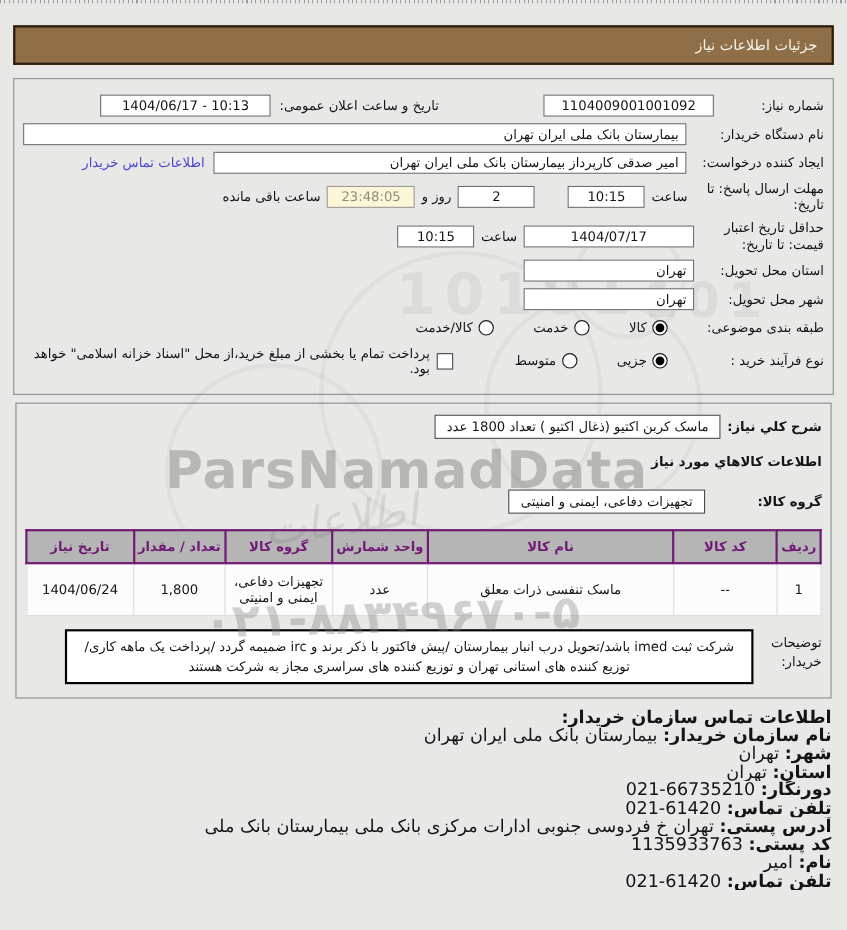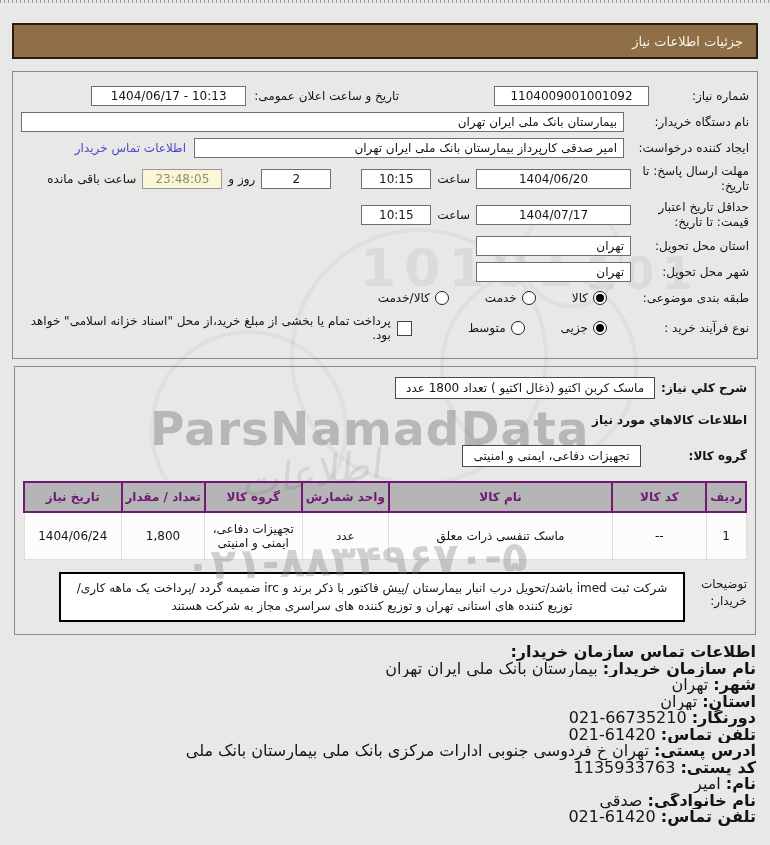--- a/index.html
+++ b/index.html
@@ -94,21 +94,20 @@
     </div>
 
     <div class="frow">
       <span class="lbl" style="width:125px">ایجاد کننده درخواست:</span>
       <div class="field w430">امیر صدقی کارپرداز بیمارستان بانک ملی ایران تهران</div>
       <span class="link">اطلاعات تماس خریدار</span>
     </div>
 
     <div class="frow">
       <span class="lbl2">مهلت ارسال پاسخ: تا تاریخ:</span>
-      <div class="field w150 center ltr">1404/06/20</div>
       <span class="mh6">ساعت</span>
       <div class="field w70 center ltr">10:15</div>
       <span class="gap30"></span>
       <div class="field w70 center ltr">2</div>
       <span class="mh6">روز و</span>
       <div class="field w80 center ltr yellow">23:48:05</div>
       <span class="mh6">ساعت باقی مانده</span>
     </div>
 
     <div class="frow">
@@ -233,22 +232,18 @@
     </div>
     <div class="line">
       <b>کد پستی:</b>
       <span class="ltr">1135933763</span>
     </div>
     <div class="line">
       <b>نام:</b>
       <span>امیر</span>
     </div>
     <div class="line">
-      <b>نام خانوادگی:</b>
-      <span>صدقی</span>
-    </div>
-    <div class="line">
       <b>تلفن تماس:</b>
       <span class="ltr">021-61420</span>
     </div>
   </div>
 
 </div>
 
 </body></html>

